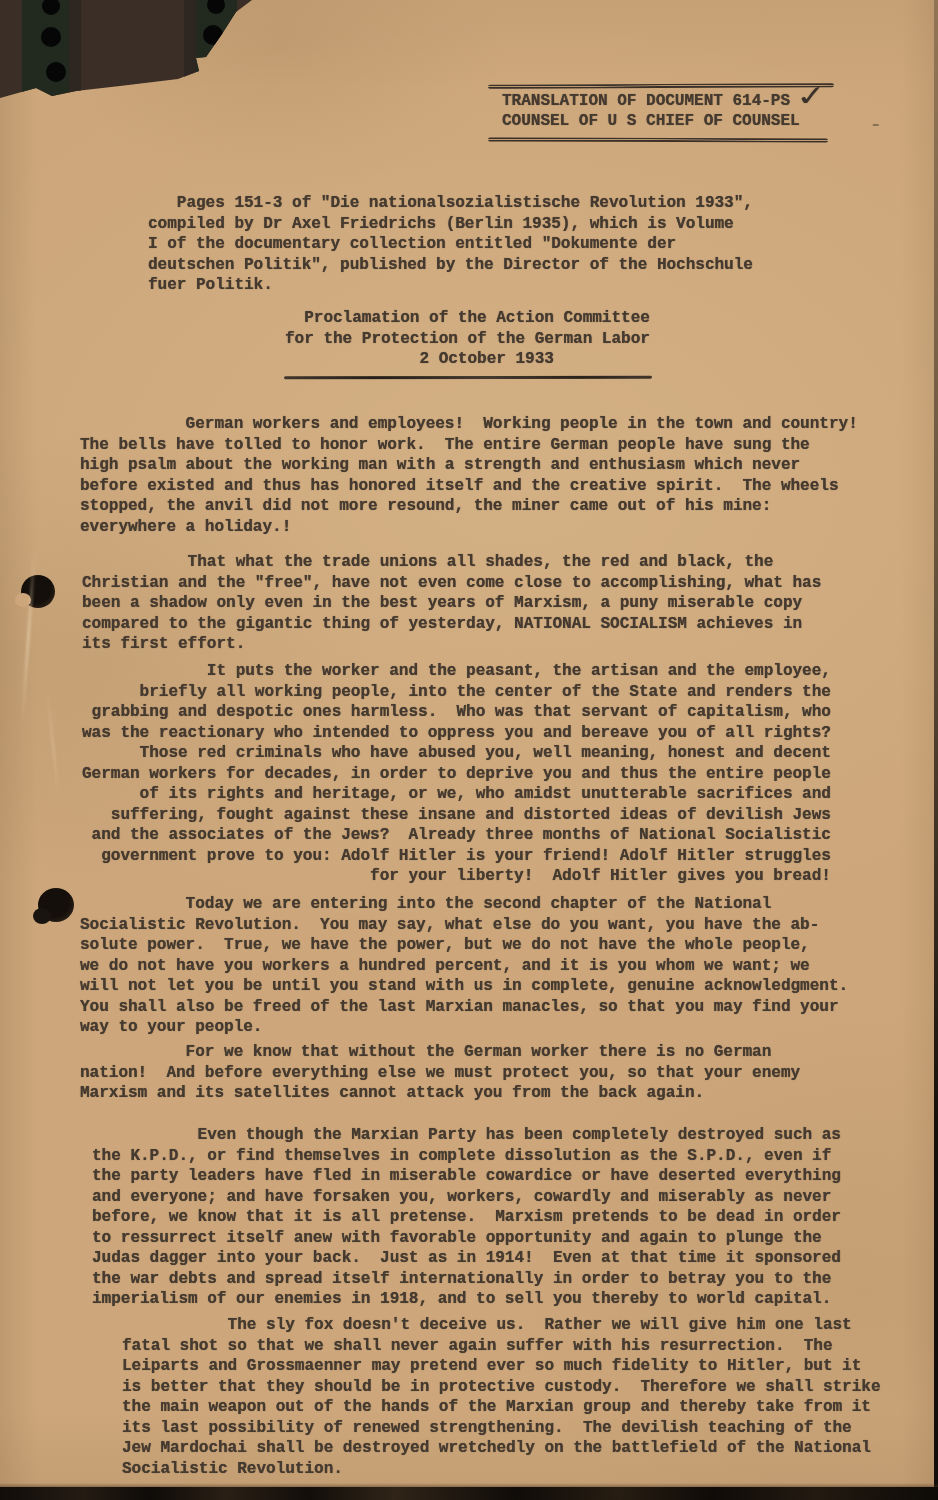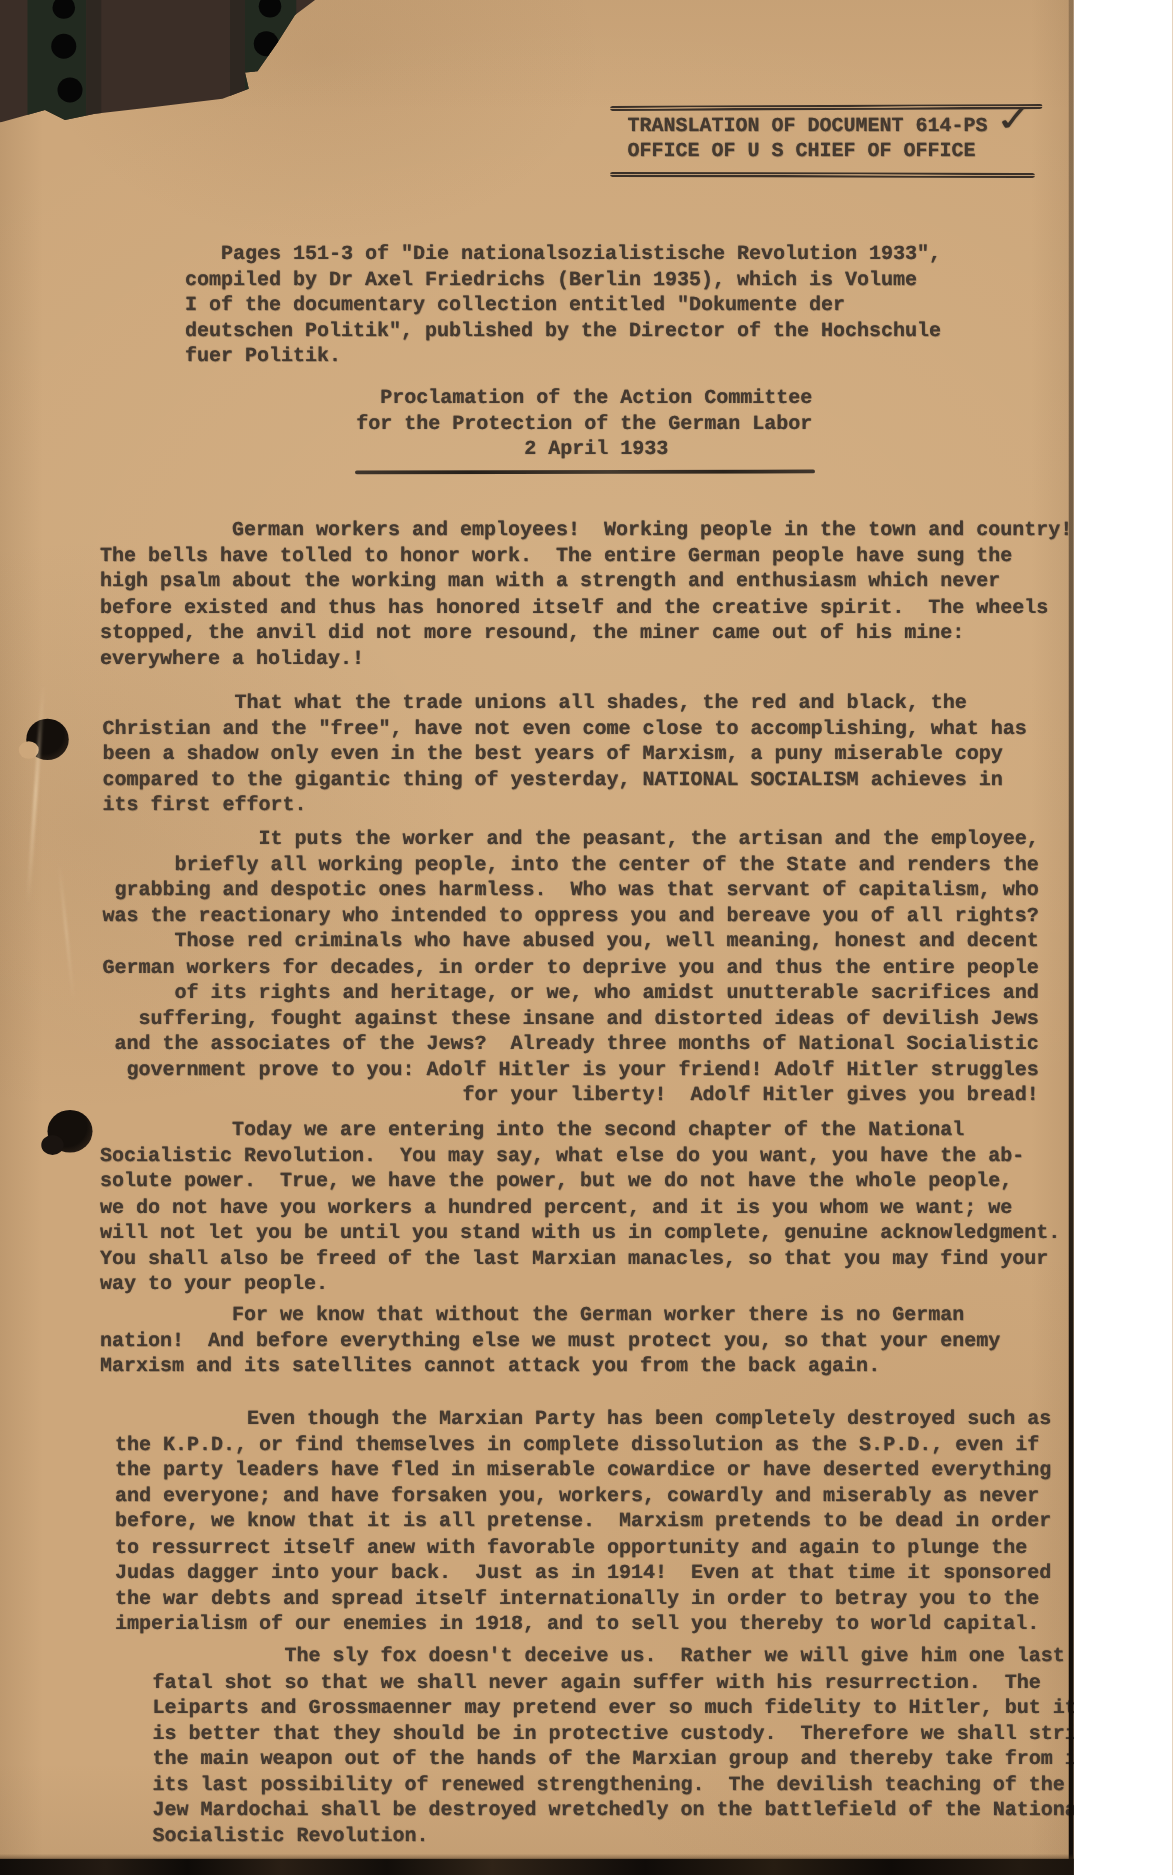--- a/index.html
+++ b/index.html
@@ -1,18 +1,18 @@
 <!DOCTYPE html>
 <html><head>
 <meta charset="utf-8">
 <style>
   html,body{margin:0;padding:0;}
   body{width:938px;height:1500px;overflow:hidden;}
   .page{
-    position:relative;width:859px;height:1500px;overflow:hidden;
+    position:relative;width:938px;height:1500px;overflow:hidden;
     background:
       radial-gradient(1100px 760px at 55% 32%, rgba(255,236,200,0.12), transparent 62%),
       radial-gradient(420px 320px at 8% 44%, rgba(110,78,46,0.10), transparent 72%),
       radial-gradient(520px 420px at 92% 86%, rgba(110,78,46,0.09), transparent 70%),
       radial-gradient(300px 200px at 30% 3%, rgba(110,78,46,0.10), transparent 75%),
       linear-gradient(90deg, rgba(96,66,38,0.14), transparent 4%, transparent 96%, rgba(96,66,38,0.12)),
       linear-gradient(180deg, rgba(96,66,38,0.06), transparent 6%, transparent 94%, rgba(96,66,38,0.10)),
       #cda77b;
   }
   .typed{
@@ -78,35 +78,35 @@
   <div class="hole" style="left:38px;top:888px;width:36px;height:34px;">
     <div class="notch" style="left:-5px;top:20px;width:18px;height:16px;background:#1a1410;"></div>
   </div>
 
   <div class="crease"></div>
   <div class="crease2"></div>
 
   <div>
     <div class="rule" style="left:488px;top:84px;width:346px;transform:rotate(-0.25deg);"></div>
     <p class="typed" style="left:502px;top:92px;line-height:19.5px;">TRANSLATION OF DOCUMENT 614-PS</p>
-    <p class="typed" style="left:502px;top:111.5px;line-height:19.5px;">OFFICE OF U S CHIEF OF OFFICE</p>
+    <p class="typed" style="left:502px;top:111.5px;line-height:19.5px;">COUNSEL OF U S CHIEF OF COUNSEL</p>
     <div class="rule" style="left:488px;top:138px;width:340px;transform:rotate(0.15deg);"></div>
     <span class="checkmark" style="left:800px;top:80px;">✓</span>
     <span class="stray" style="left:872px;top:115px;">–</span>
   </div>
 
   <p class="typed" style="left:148px;top:193px;">   Pages 151-3 of "Die nationalsozialistische Revolution 1933",
 compiled by Dr Axel Friedrichs (Berlin 1935), which is Volume
 I of the documentary collection entitled "Dokumente der
 deutschen Politik", published by the Director of the Hochschule
 fuer Politik.</p>
 
   <p class="typed" style="left:285px;top:308px;">  Proclamation of the Action Committee
 for the Protection of the German Labor
-              2 April 1933</p>
+              2 October 1933</p>
   <div class="rule-solid" style="left:284px;top:376px;width:368px;transform:rotate(-0.1deg);"></div>
 
   <p class="typed" style="left:82px;top:552px;">           That what the trade unions all shades, the red and black, the
 Christian and the "free", have not even come close to accomplishing, what has
 been a shadow only even in the best years of Marxism, a puny miserable copy
 compared to the gigantic thing of yesterday, NATIONAL SOCIALISM achieves in
 its first effort.</p>
   <p class="typed" style="left:80px;top:414px;">           German workers and employees!  Working people in the town and country!
 The bells have tolled to honor work.  The entire German people have sung the
 high psalm about the working man with a strength and enthusiasm which never

